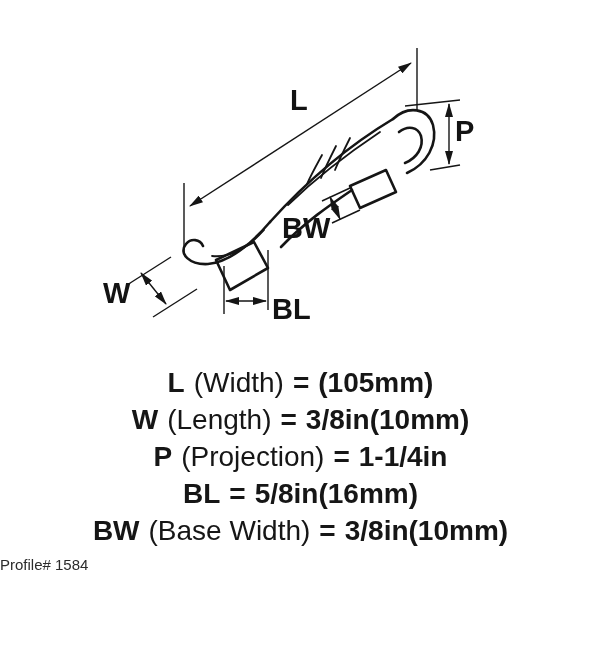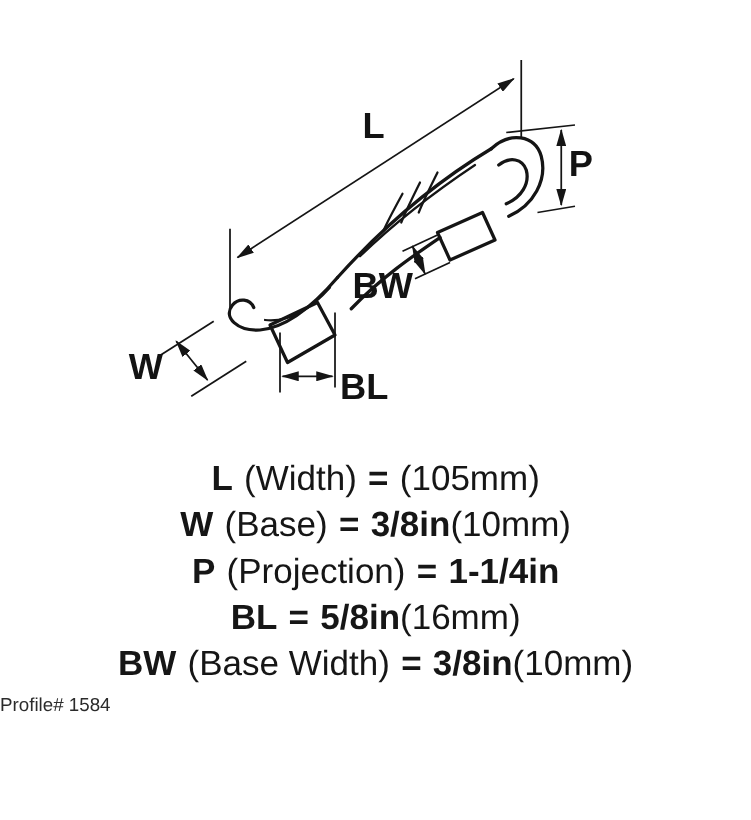--- a/index.html
+++ b/index.html
@@ -41,21 +41,21 @@
     display: flex;
     justify-content: center;
     align-items: center;
     font-size: 28px;
     white-space: pre;
   }
   .spec-line .code   { font-weight: 700; margin-right: 9px; }
   .spec-line .desc   { font-weight: 400; margin-right: 9px; }
   .spec-line .eq     { font-weight: 700; margin-right: 9px; }
   .spec-line .val    { font-weight: 700; }
-  .spec-line .metric { font-weight: 400; }
+  .spec-line .metric { font-weight: 700; }
   .profile {
     position: absolute;
     top: 556px;
     left: 0;
     width: 601px;
     text-align: left;
     font-size: 15px;
     font-weight: 400;
     color: #2b2b2b;
   }
@@ -131,21 +131,21 @@
 
   <div class="specs">
     <div class="spec-line">
       <span class="code">L</span>
       <span class="desc">(Width)</span>
       <span class="eq">=</span>
       <span class="metric">(105mm)</span>
     </div>
     <div class="spec-line">
       <span class="code">W</span>
-      <span class="desc">(Base)</span>
+      <span class="desc">(Length)</span>
       <span class="eq">=</span>
       <span class="val">3/8in</span>
       <span class="metric">(10mm)</span>
     </div>
     <div class="spec-line">
       <span class="code">P</span>
       <span class="desc">(Projection)</span>
       <span class="eq">=</span>
       <span class="val">1-1/4in</span>
     </div>

